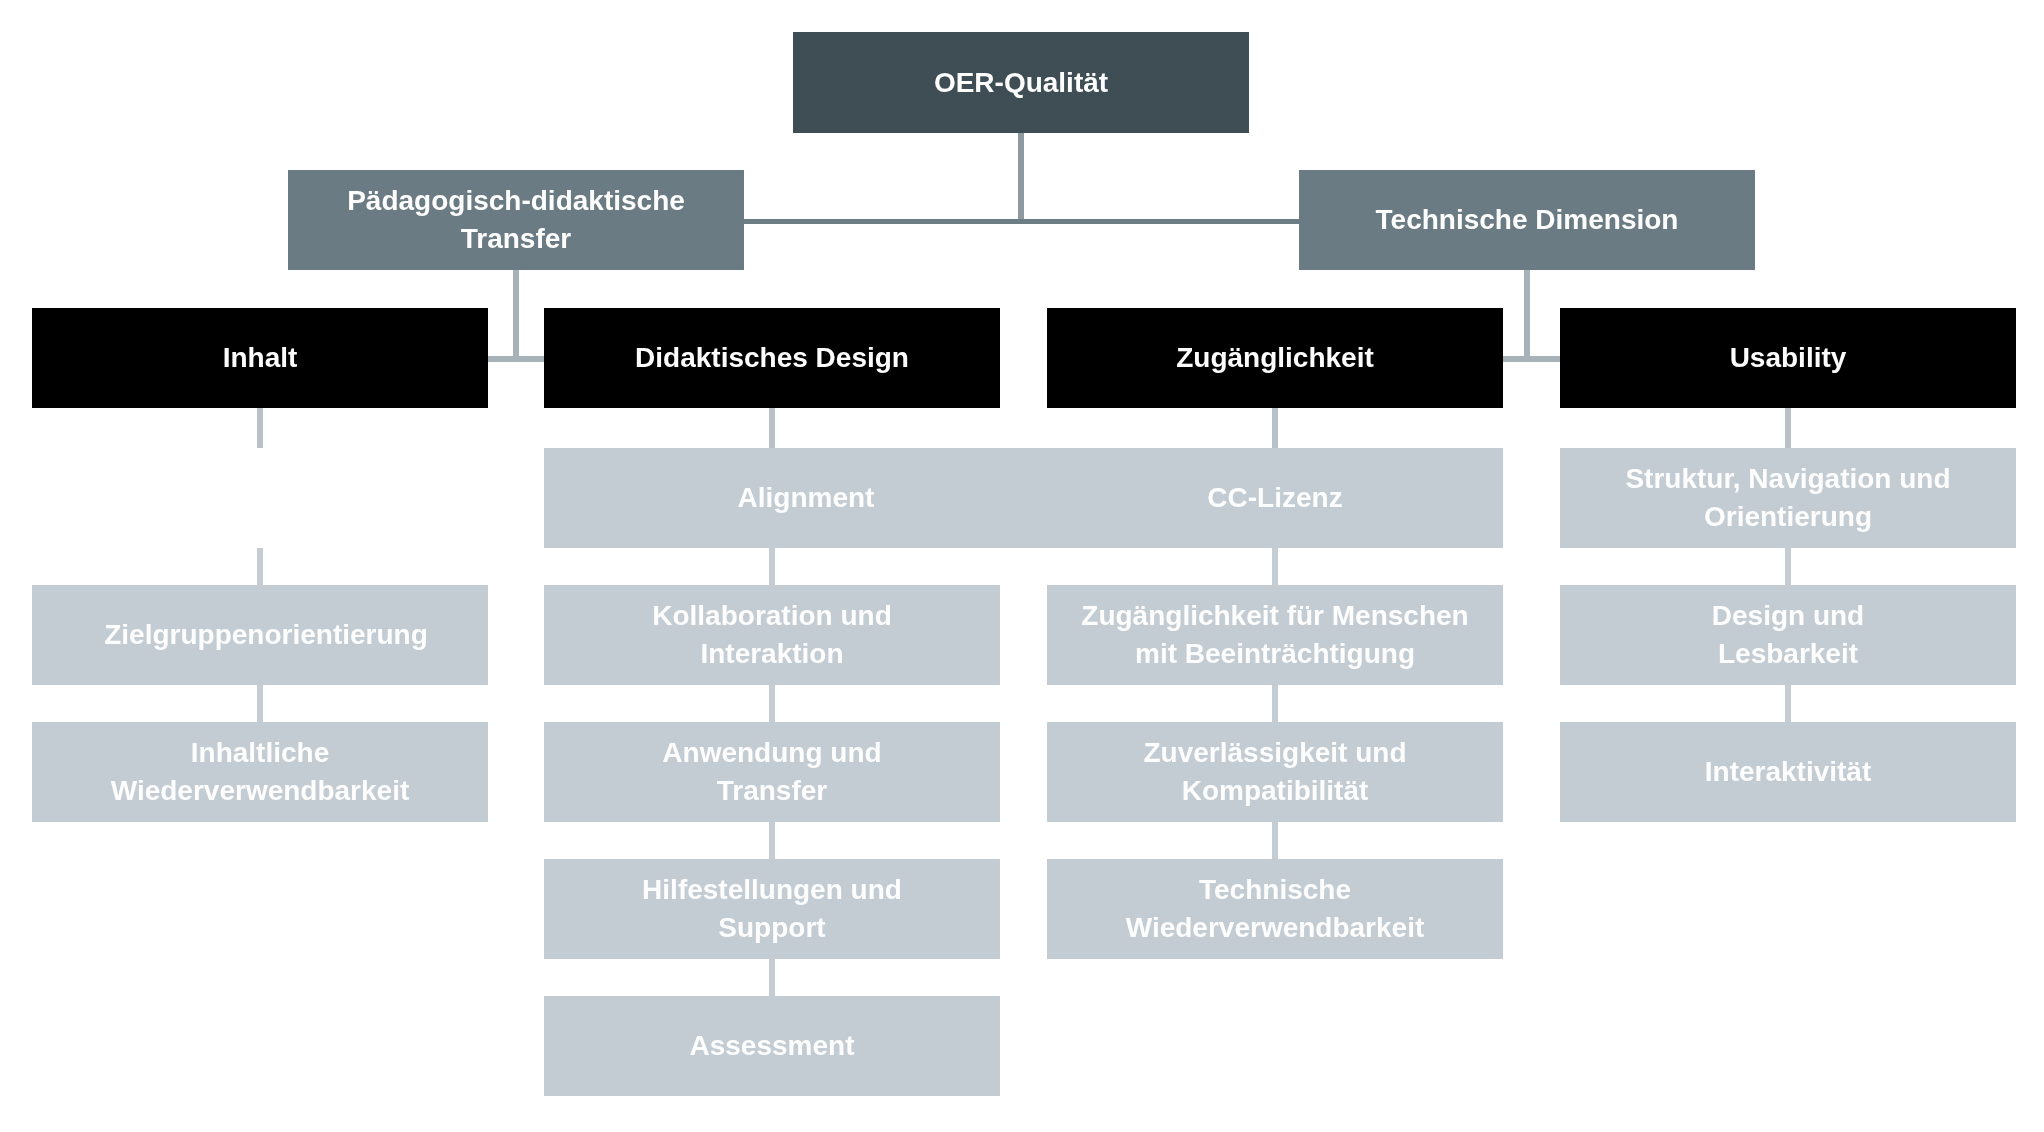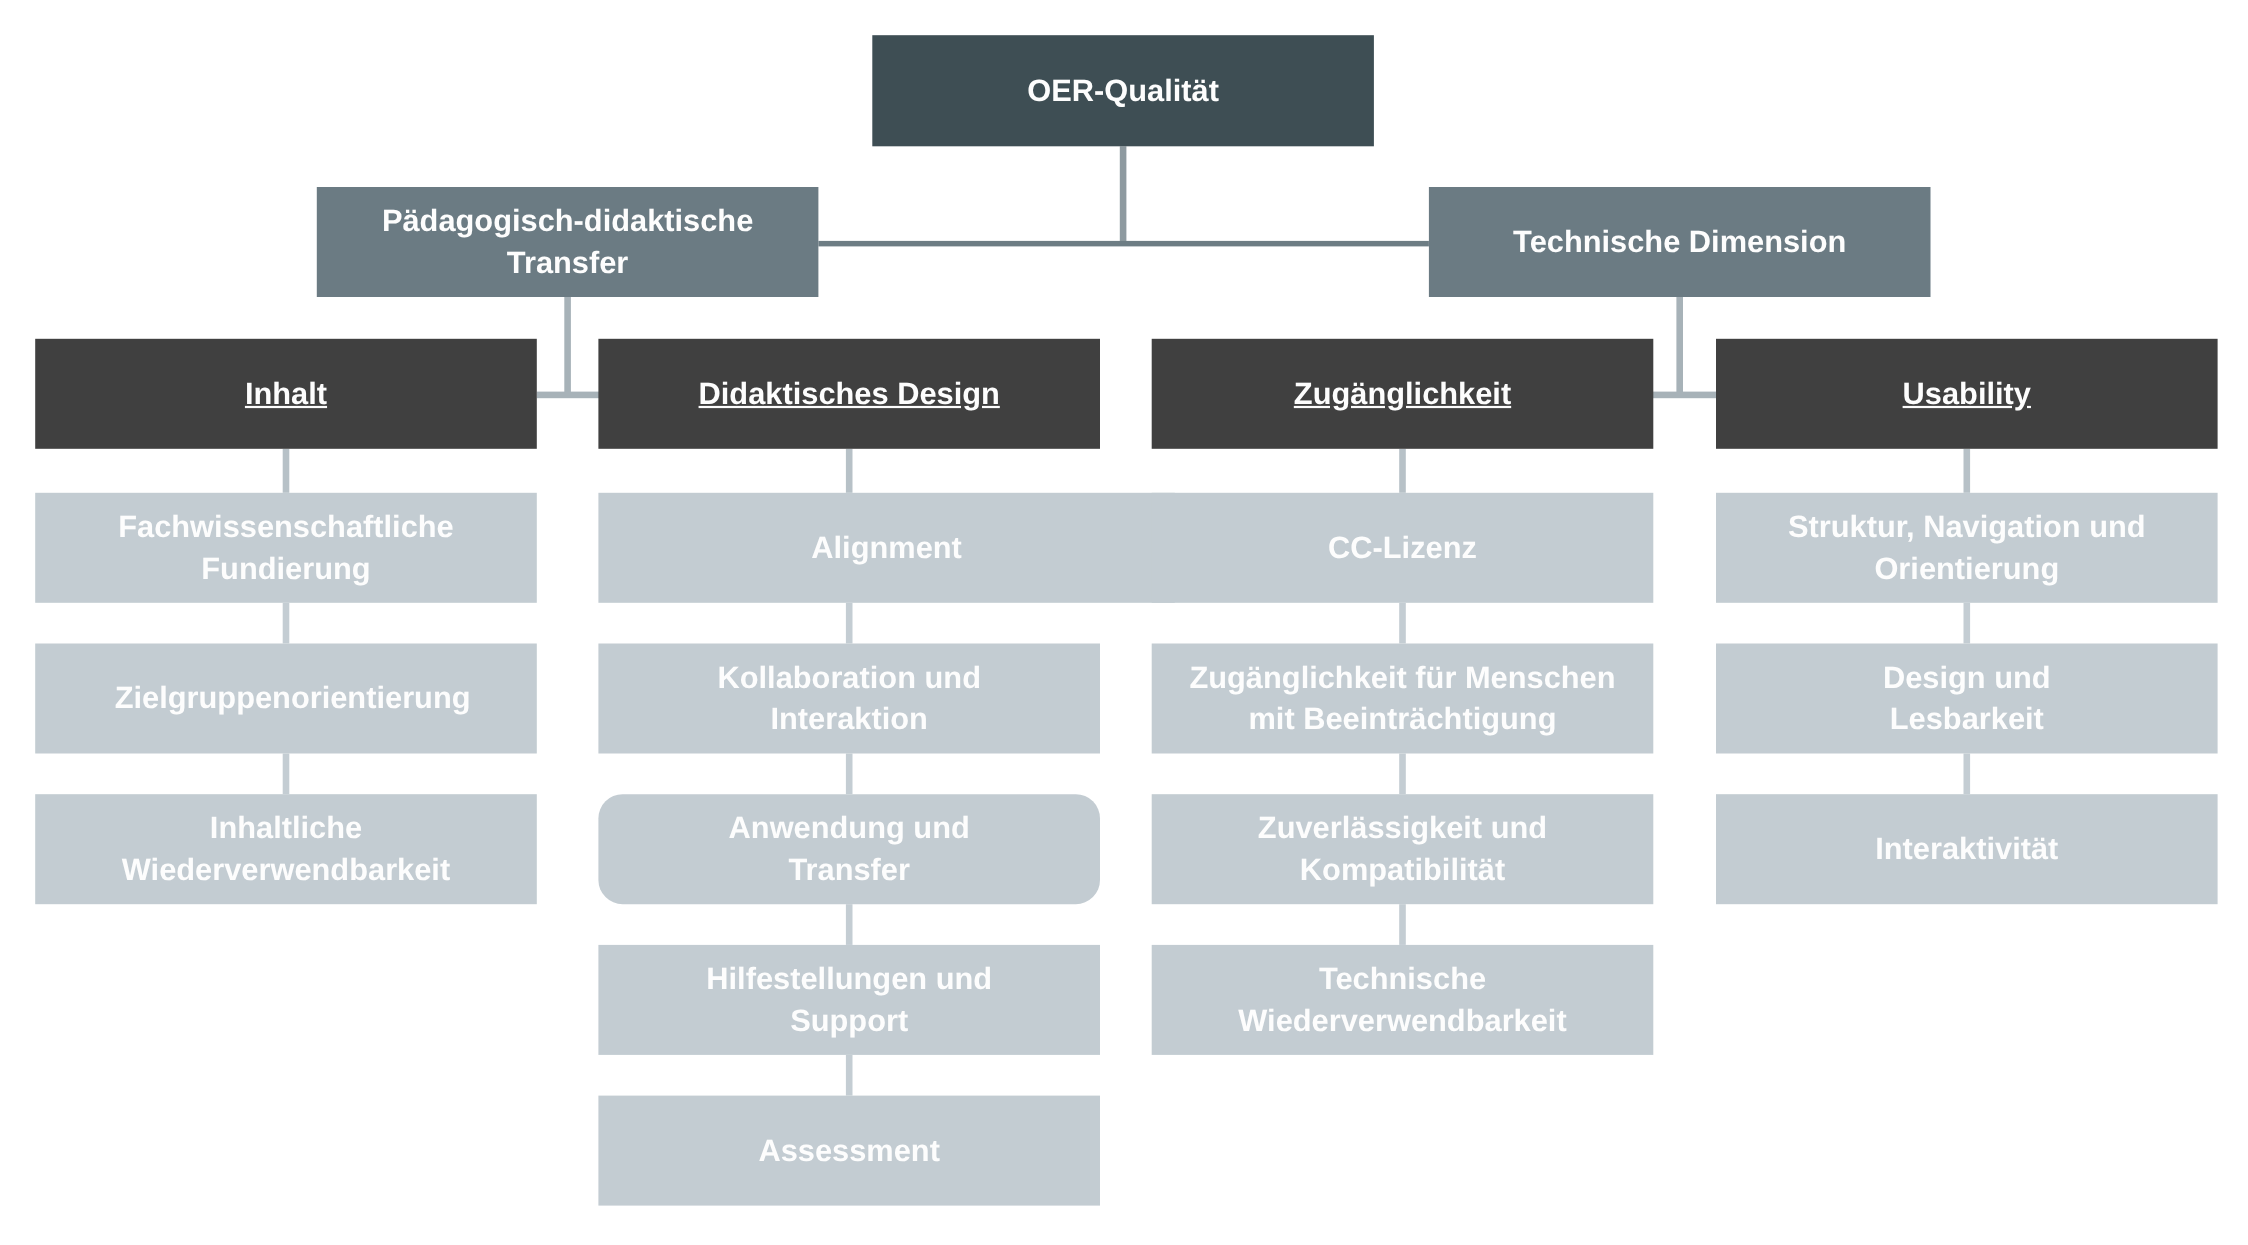--- a/index.html
+++ b/index.html
@@ -20,21 +20,21 @@
     color: #fdfdfd;
     font-weight: 700;
     font-size: 28px;
     line-height: 38px;
     white-space: pre-line;
     padding: 0 8px;
     box-sizing: border-box;
   }
   .l1 { background: #3e4e54; }
   .l2 { background: #6b7b83; }
-  .l3 { background: #404040; text-decoration: underline; }
+  .l3 { background: #000000; }
   .l4 { background: #c3ccd2; }
   .conn { position: absolute; }
   .conn-root   { background: #8e9aa0; }
   .conn-main   { background: #6d7d84; }
   .conn-dim    { background: #a7b2b8; }
   .conn-cat    { background: #b7c1c7; }
   .conn-item   { background: #c4cdd3; }
 </style>
 </head>
 <body>
@@ -73,30 +73,28 @@
 
   <div class="box l2" style="left:288px; top:170px; width:456px; height:100px;">Pädagogisch-didaktische
 Transfer</div>
   <div class="box l2" style="left:1299px; top:170px; width:456px; height:100px;">Technische Dimension</div>
 
   <div class="box l3" style="left:32px; top:308px; width:456px; height:100px;">Inhalt</div>
   <div class="box l3" style="left:544px; top:308px; width:456px; height:100px;">Didaktisches Design</div>
   <div class="box l3" style="left:1047px; top:308px; width:456px; height:100px;">Zugänglichkeit</div>
   <div class="box l3" style="left:1560px; top:308px; width:456px; height:100px;">Usability</div>
 
-  <div class="box l4" style="left:32px; top:448px; width:456px; height:100px;">Fachwissenschaftliche
-Fundierung</div>
   <div class="box l4" style="left:32px; top:585px; width:456px; height:100px;padding-left:20px;">Zielgruppenorientierung</div>
   <div class="box l4" style="left:32px; top:722px; width:456px; height:100px;">Inhaltliche
 Wiederverwendbarkeit</div>
 
   <div class="box l4" style="left:544px; top:448px; width:524px; height:100px;">Alignment</div>
   <div class="box l4" style="left:544px; top:585px; width:456px; height:100px;">Kollaboration und
 Interaktion</div>
-  <div class="box l4" style="left:544px; top:722px; width:456px; height:100px;border-radius:22px;">Anwendung und
+  <div class="box l4" style="left:544px; top:722px; width:456px; height:100px;">Anwendung und
 Transfer</div>
   <div class="box l4" style="left:544px; top:859px; width:456px; height:100px;">Hilfestellungen und
 Support</div>
   <div class="box l4" style="left:544px; top:996px; width:456px; height:100px;">Assessment</div>
 
   <div class="box l4" style="left:1047px; top:448px; width:456px; height:100px;">CC-Lizenz</div>
   <div class="box l4" style="left:1047px; top:585px; width:456px; height:100px;">Zugänglichkeit für Menschen
 mit Beeinträchtigung</div>
   <div class="box l4" style="left:1047px; top:722px; width:456px; height:100px;">Zuverlässigkeit und
 Kompatibilität</div>

